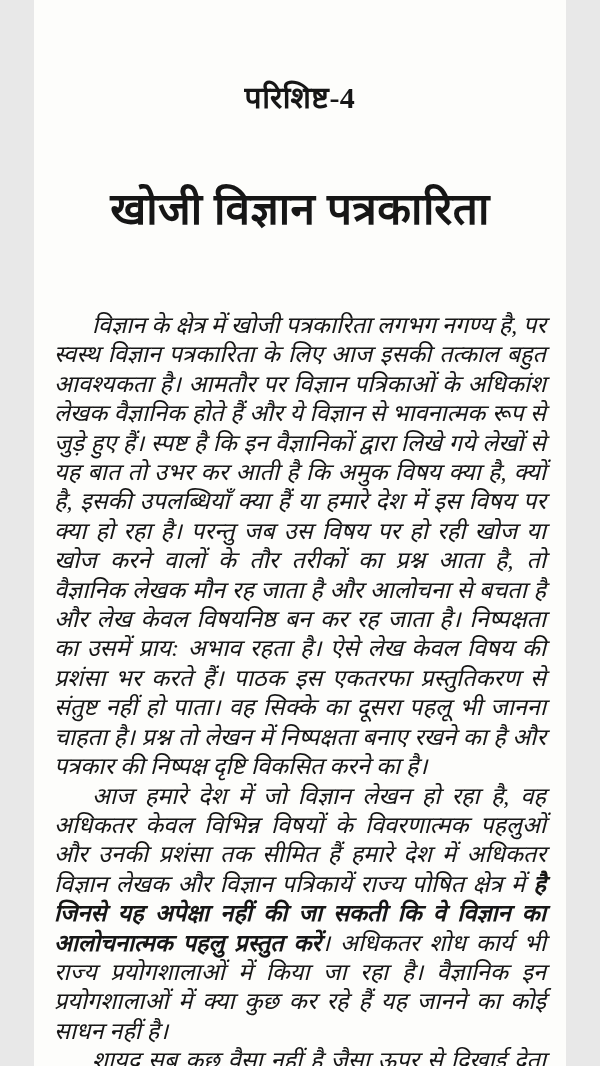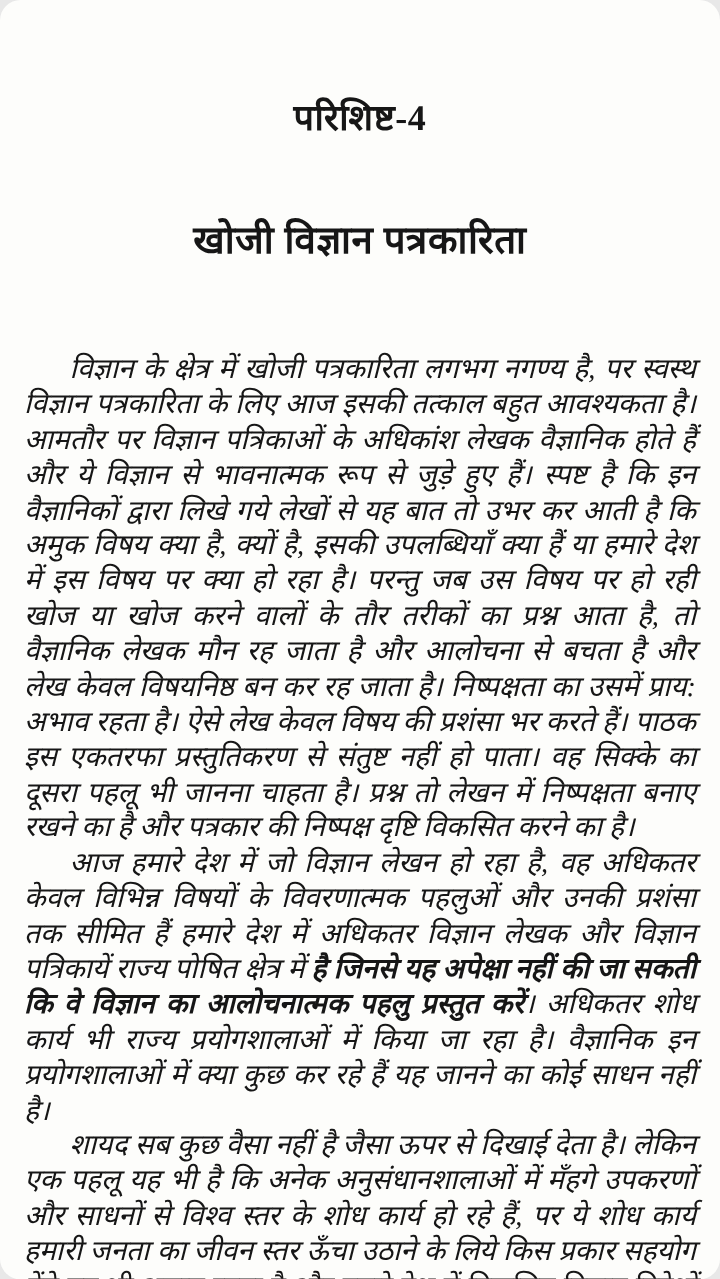--- a/index.html
+++ b/index.html
@@ -2,41 +2,40 @@
 <html lang="hi"><head>
 <meta charset="utf-8">
 <style>
   html, body {
     margin: 0;
     padding: 0;
     background: #e8e8e8;
   }
   .page {
     position: relative;
-    width: 600px;
+    width: 532px;
     height: 1066px;
     margin: 0 auto;
     background: #fdfdfb;
     color: #161616;
     font-family: "Liberation Serif", "DejaVu Serif", serif;
     overflow: hidden;
     box-sizing: border-box;
-    border-radius: 17px;
   }
   .appendix-label {
     margin-top: 76px;
     text-align: center;
     font-size: 30px;
     font-weight: 700;
     letter-spacing: 0.5px;
   }
   .page-heading {
     margin: 60px 0 0 0;
     text-align: center;
-    font-size: 32px;
+    font-size: 44px;
     font-weight: 700;
     letter-spacing: 0.5px;
   }
   .body-text {
     margin: 74px 20px 0 20px;
     font-size: 23.5px;
     line-height: 29.4px;
     text-align: justify;
     text-justify: inter-word;
   }

